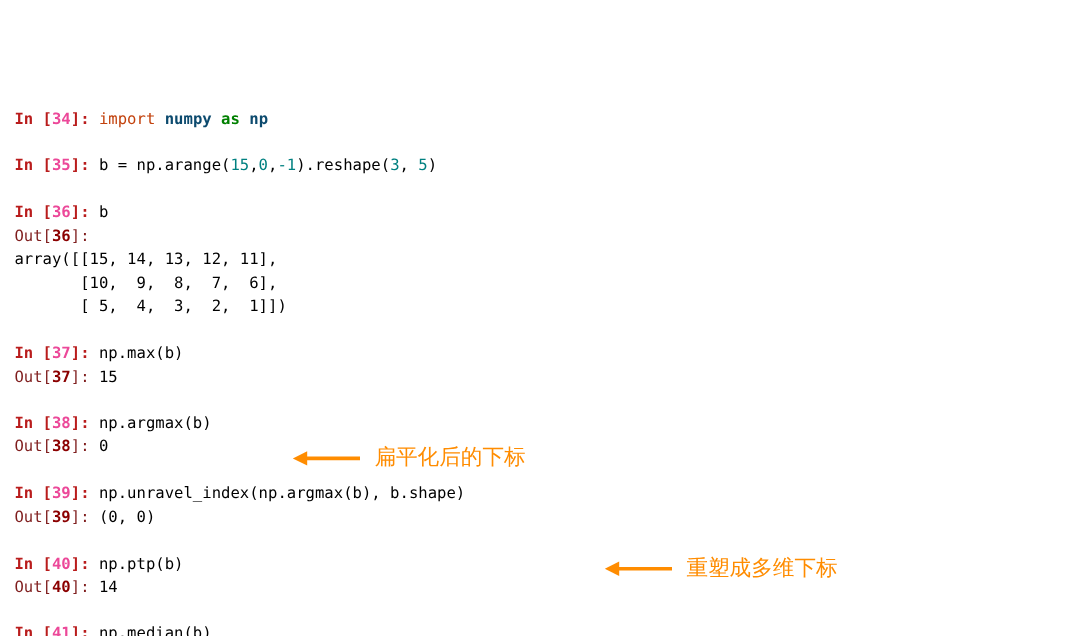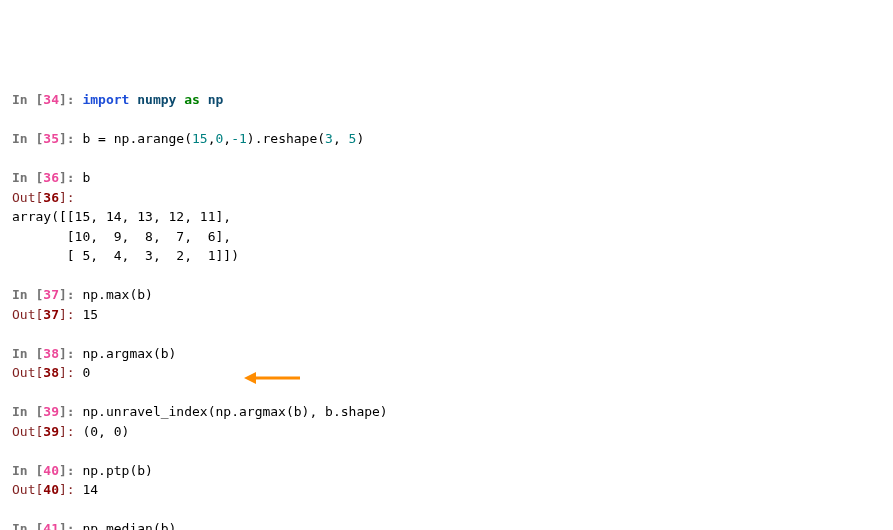--- a/index.html
+++ b/index.html
@@ -9,25 +9,25 @@
       padding: 12px;
       margin: 0;
       line-height: 1.5;
       white-space: pre;
       color: #000;
     }
     .cell {
       margin: 0;
       padding: 0;
     }
-    .prompt-in { color: #737373; font-weight: bold; }
+    .prompt-in { color: #b91c1c; font-weight: bold; }
     .prompt-num { color: #ec4899; font-weight: bold; }
     .prompt-out { color: #7f1d1d; }
     .prompt-out-num { color: #8b0000; font-weight: bold; }
-    .kw-import { color: #1d4ed8; font-weight: bold; }
+    .kw-import { color: #c2410c; font-weight: normal; }
     .mod { color: #0c4a6e; font-weight: bold; }
     .kw-as { color: #008000; font-weight: bold; }
     .num { color: #008080; }
     .code { color: #000; }
     .output { color: #000; }
     .annotation {
       position: absolute;
       display: flex;
       align-items: center;
       font-family: "Microsoft YaHei", "PingFang SC", sans-serif;
@@ -47,16 +47,25 @@
 
 
 
 <div class="container" id="root"><div class="cell"><span><span class="prompt-in">In [</span><span class="prompt-num">34</span><span class="prompt-in">]:</span> </span><span class="code"><span class="kw-import">import</span> <span class="mod">numpy</span> <span class="kw-as">as</span> <span class="mod">np</span></span></div><div class="cell"> </div><div class="cell"><span><span class="prompt-in">In [</span><span class="prompt-num">35</span><span class="prompt-in">]:</span> </span><span class="code">b = np.arange(<span class="num">15</span>,<span class="num">0</span>,<span class="num">-1</span>).reshape(<span class="num">3</span>, <span class="num">5</span>)</span></div><div class="cell"> </div><div class="cell"><span><span class="prompt-in">In [</span><span class="prompt-num">36</span><span class="prompt-in">]:</span> </span><span class="code">b</span></div><div class="cell"><span><span class="prompt-out">Out[</span><span class="prompt-out-num">36</span><span class="prompt-out">]:</span> </span></div><div class="cell output">array([[15, 14, 13, 12, 11],</div><div class="cell output">       [10,  9,  8,  7,  6],</div><div class="cell output">       [ 5,  4,  3,  2,  1]])</div><div class="cell"> </div><div class="cell"><span><span class="prompt-in">In [</span><span class="prompt-num">37</span><span class="prompt-in">]:</span> </span><span class="code">np.max(b)</span></div><div class="cell"><span><span class="prompt-out">Out[</span><span class="prompt-out-num">37</span><span class="prompt-out">]:</span> </span><span class="output">15</span></div><div class="cell"> </div><div class="cell"><span><span class="prompt-in">In [</span><span class="prompt-num">38</span><span class="prompt-in">]:</span> </span><span class="code">np.argmax(b)</span></div><div class="cell"><span><span class="prompt-out">Out[</span><span class="prompt-out-num">38</span><span class="prompt-out">]:</span> </span><span class="output">0</span></div><div class="cell"> </div><div class="cell"><span><span class="prompt-in">In [</span><span class="prompt-num">39</span><span class="prompt-in">]:</span> </span><span class="code">np.unravel_index(np.argmax(b), b.shape)</span></div><div class="cell"><span><span class="prompt-out">Out[</span><span class="prompt-out-num">39</span><span class="prompt-out">]:</span> </span><span class="output">(0, 0)</span></div><div class="cell"> </div><div class="cell"><span><span class="prompt-in">In [</span><span class="prompt-num">40</span><span class="prompt-in">]:</span> </span><span class="code">np.ptp(b)</span></div><div class="cell"><span><span class="prompt-out">Out[</span><span class="prompt-out-num">40</span><span class="prompt-out">]:</span> </span><span class="output">14</span></div><div class="cell"> </div><div class="cell"><span><span class="prompt-in">In [</span><span class="prompt-num">41</span><span class="prompt-in">]:</span> </span><span class="code">np.median(b)</span></div><div class="annotation" style="top: 278px; left: 230px;">
       <span class="arrow">
         <svg width="60" height="20" viewBox="0 0 60 20">
           <line x1="10" y1="10" x2="58" y2="10" stroke="#ff8c00" stroke-width="3"></line>
           <polygon points="2,10 14,4 14,16" fill="#ff8c00"></polygon>
         </svg>
       </span>
+      <span style="margin-left: 10px;">扁平化后的下标</span>
+    </div><div class="annotation" style="top: 370px; left: 490px;">
+      <span class="arrow">
+        <svg width="60" height="20" viewBox="0 0 60 20">
+          <line x1="10" y1="10" x2="58" y2="10" stroke="#ff8c00" stroke-width="3"></line>
+          <polygon points="2,10 14,4 14,16" fill="#ff8c00"></polygon>
+        </svg>
+      </span>
+      <span style="margin-left: 10px;">重塑成多维下标</span>
     </div></div>
 
 
 
 
 </body></html>

